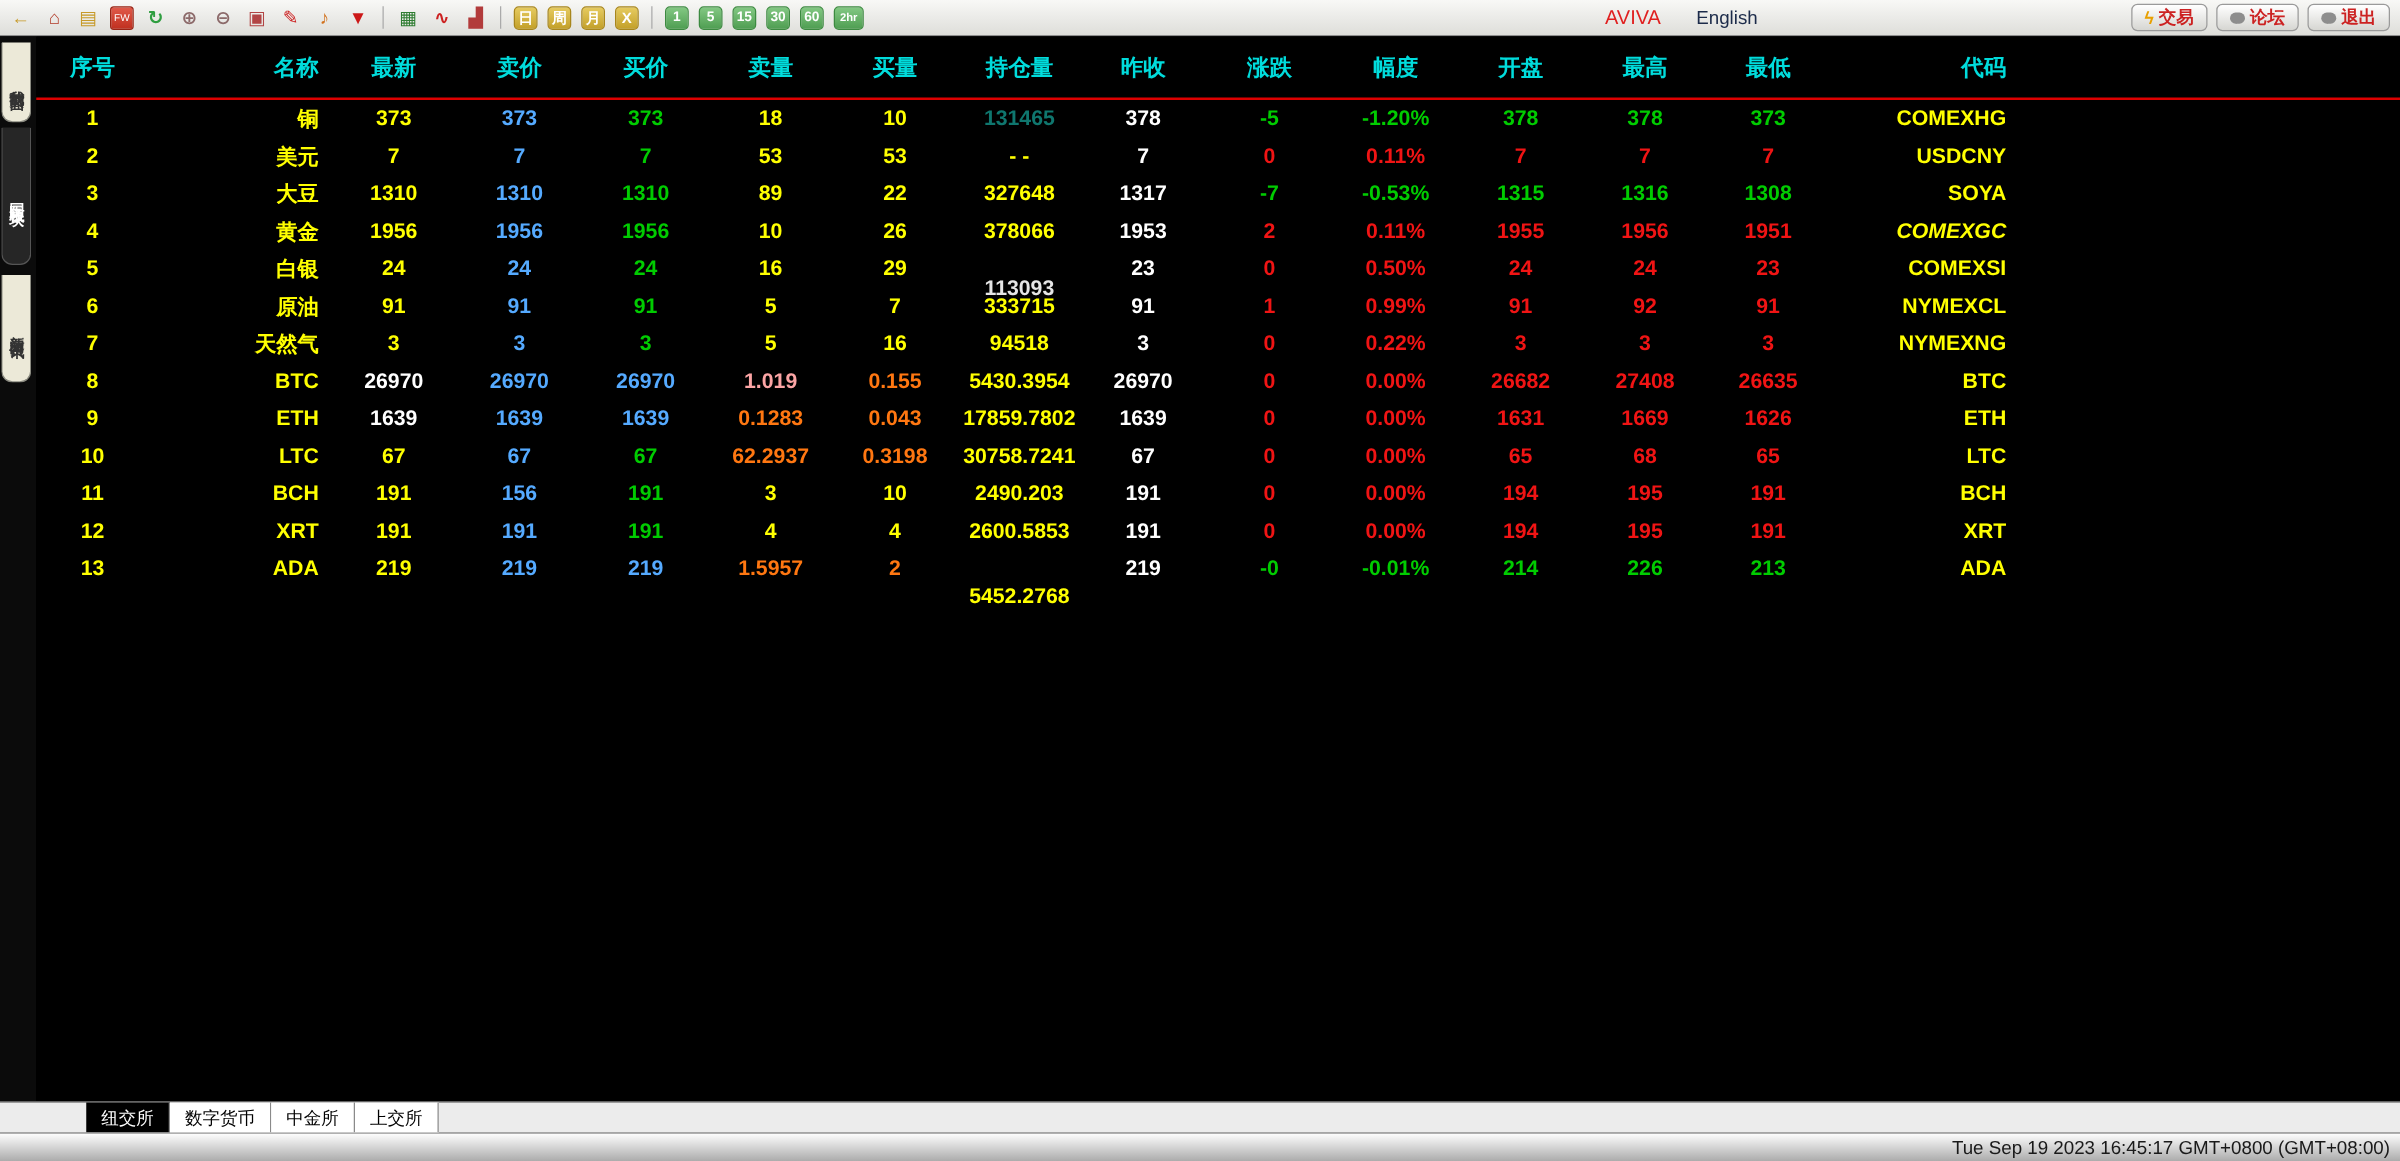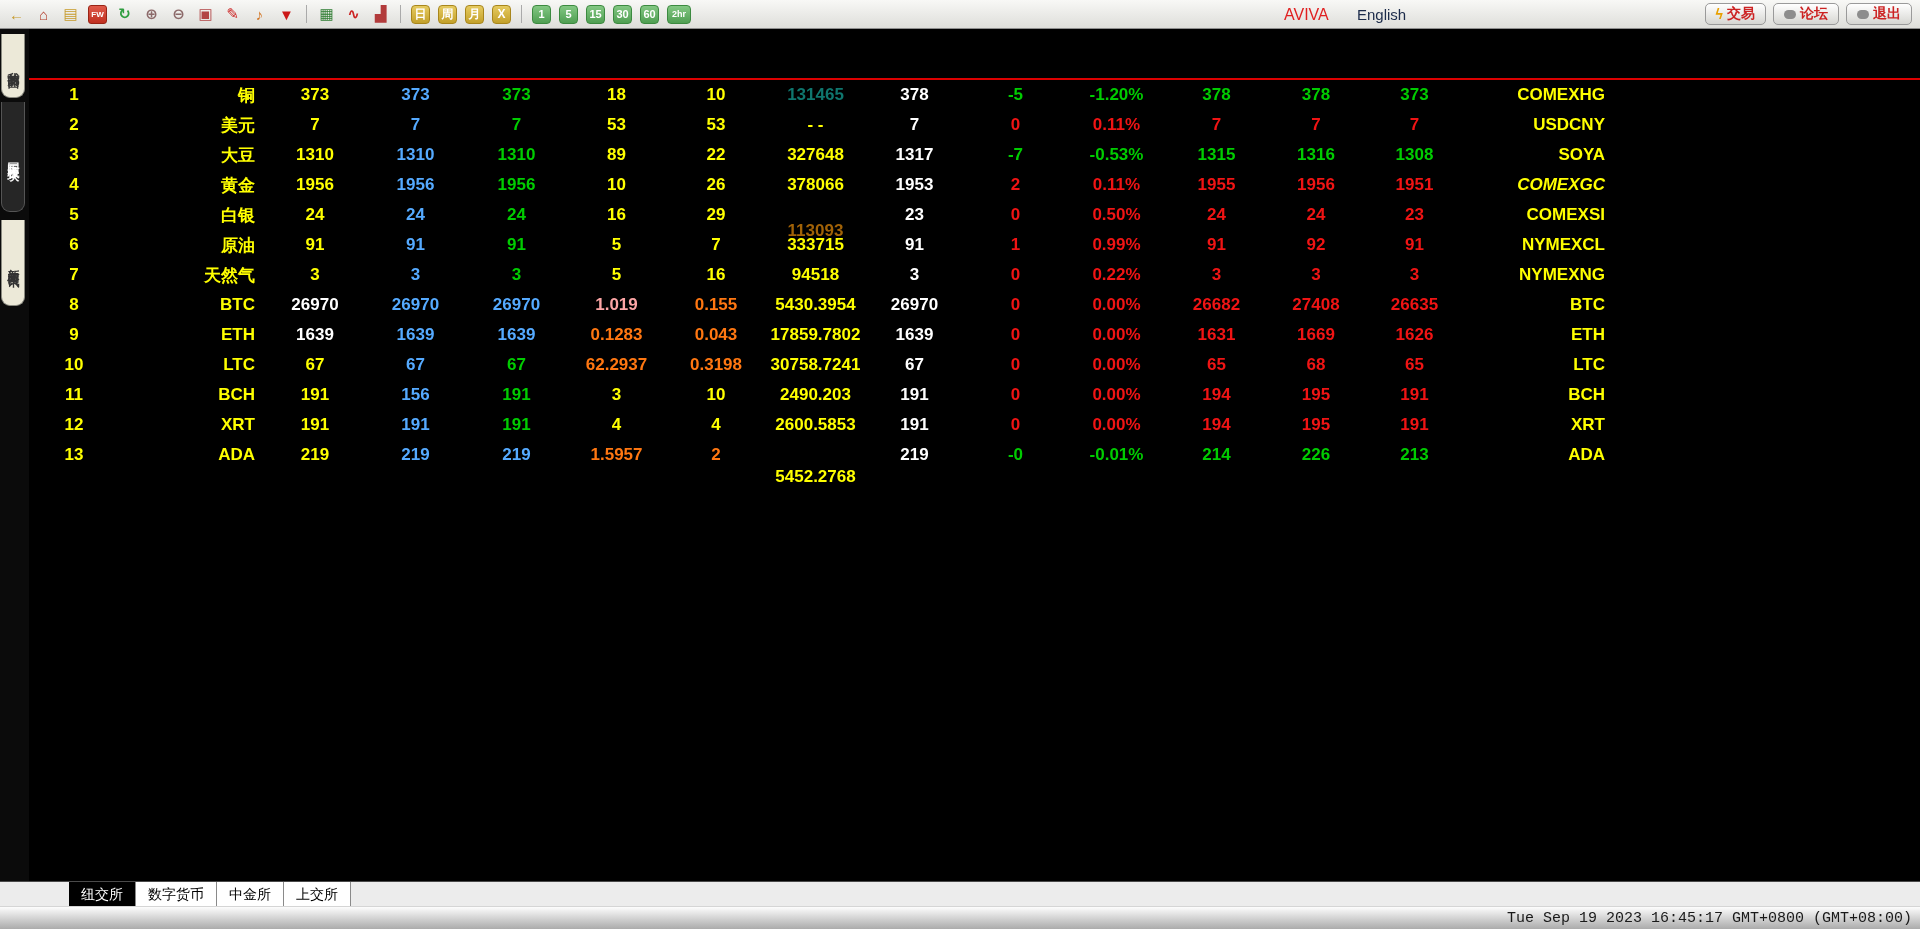--- a/index.html
+++ b/index.html
@@ -13,21 +13,21 @@
   .tb-icons { display:flex; align-items:center; gap:8px; padding-left:7px; }
   .tb-icon { width:19px; height:19px; display:flex; align-items:center; justify-content:center;
              font-size:15px; cursor:default; }
   .tb-sep { width:1px; height:18px; background:#aaa; margin:0 2px; }
   .chip { width:19px; height:19px; border-radius:4px; display:flex; align-items:center;
           justify-content:center; color:#fff; font-weight:bold; font-size:12px; }
   .chip.gold  { background:linear-gradient(#e6cb60,#c3a02a); border:1px solid #a8861c; }
   .chip.green { background:linear-gradient(#83c883,#4f9e52); border:1px solid #3c8a40; font-size:11px; }
   .chip.wide  { width:24px; font-size:9px; }
   .fw-chip { background:linear-gradient(#e05a4a,#c03020); border:1px solid #992415; color:#fff;
-             font-size:8px; font-weight:bold; width:19px; height:19px; border-radius:3px;
+             font-size:8px; font-weight:normal; width:19px; height:19px; border-radius:3px;
              display:flex; align-items:center; justify-content:center; }
   .tb-brand { position:absolute; left:1284px; top:0; height:29px; line-height:29px;
               color:#e02020; font-size:16px; }
   .tb-lang  { position:absolute; left:1357px; top:0; height:29px; line-height:29px;
               color:#1c2b4a; font-size:15px; }
   .tb-actions { position:absolute; right:8px; top:3px; display:flex; gap:7px; }
   .act-btn { height:22px; padding:0 10px; border:1px solid #9a9a9a; border-radius:5px;
              background:linear-gradient(#ffffff,#d6d6d2); display:flex; align-items:center;
              gap:4px; font-size:14px; font-weight:bold; }
   .act-btn .bolt { color:#e8a000; font-weight:bold; font-size:14px; }
@@ -66,21 +66,21 @@
                   background:#ececec; border-top:1px solid #4a4a4a; display:flex; }
   .btabs { display:flex; margin-left:25px;padding-left:44px; }
   .btab { height:24px; line-height:24px; padding:0 12px; background:#ffffff; color:#000;
           font-size:14px; border-right:1px solid #8a8a8a; }
   .btab.active { background:#000; color:#fff; }
 
   
   .statusbar { position:absolute; left:0; top:906px; width:1920px; height:23px;
                background:linear-gradient(#fdfdfd,#ababab); border-top:1px solid #d5d5d5;
                display:flex; align-items:center; justify-content:flex-end;
-               padding-right:8px; font-size:15px; color:#1a1a1a;font-family:Liberation Mono, monospace; }
+               padding-right:8px; font-size:15px; color:#1a1a1a; }
 </style>
 </head>
 <body>
 
 <div class="toolbar">
   <div class="tb-icons" id="tb-icons">
       <span class="tb-icon" style="color: rgb(199, 154, 42); font-weight: bold;">←</span>
       <span class="tb-icon" style="color: rgb(178, 59, 40); font-weight: bold;">⌂</span>
       <span class="tb-icon" style="color: rgb(199, 154, 42);">▤</span>
       <span class="fw-chip">FW</span>
@@ -132,20 +132,37 @@
     </div>
     <div class="vtab vtab-1 active">
       <span>国际板块</span>
     </div>
     <div class="vtab vtab-2">
       <span>新闻资讯</span>
     </div>
   </div>
 
 <div class="main">
+  <div class="thead" id="thead">
+      <div class="cell col-0" style="color: rgb(0, 220, 220);">序号</div>
+      <div class="cell col-1" style="color: rgb(0, 220, 220);">名称</div>
+      <div class="cell col-2" style="color: rgb(0, 220, 220);">最新</div>
+      <div class="cell col-3" style="color: rgb(0, 220, 220);">卖价</div>
+      <div class="cell col-4" style="color: rgb(0, 220, 220);">买价</div>
+      <div class="cell col-5" style="color: rgb(0, 220, 220);">卖量</div>
+      <div class="cell col-6" style="color: rgb(0, 220, 220);">买量</div>
+      <div class="cell col-7" style="color: rgb(0, 220, 220);">持仓量</div>
+      <div class="cell col-8" style="color: rgb(0, 220, 220);">昨收</div>
+      <div class="cell col-9" style="color: rgb(0, 220, 220);">涨跌</div>
+      <div class="cell col-10" style="color: rgb(0, 220, 220);">幅度</div>
+      <div class="cell col-11" style="color: rgb(0, 220, 220);">开盘</div>
+      <div class="cell col-12" style="color: rgb(0, 220, 220);">最高</div>
+      <div class="cell col-13" style="color: rgb(0, 220, 220);">最低</div>
+      <div class="cell col-14" style="color: rgb(0, 220, 220);">代码</div>
+    </div>
   <div class="red-line" id="red-line" style="background: rgb(221, 0, 0);"></div>
   <div class="tbody" id="tbody">
       <div class="trow">
         <div class="cell col-0" style="color: rgb(255, 255, 0);">1</div>
         <div class="cell col-1" style="color: rgb(255, 255, 0);">铜</div>
         <div class="cell col-2" style="color: rgb(255, 255, 0);">373</div>
         <div class="cell col-3" style="color: rgb(85, 170, 255);">373</div>
         <div class="cell col-4" style="color: rgb(0, 204, 0);">373</div>
         <div class="cell col-5" style="color: rgb(255, 255, 0);">18</div>
         <div class="cell col-6" style="color: rgb(255, 255, 0);">10</div>
@@ -210,21 +227,21 @@
         <div class="cell col-14" style="color: rgb(255, 255, 0); font-style: italic;">COMEXGC</div>
       </div>
       <div class="trow">
         <div class="cell col-0" style="color: rgb(255, 255, 0);">5</div>
         <div class="cell col-1" style="color: rgb(255, 255, 0);">白银</div>
         <div class="cell col-2" style="color: rgb(255, 255, 0);">24</div>
         <div class="cell col-3" style="color: rgb(85, 170, 255);">24</div>
         <div class="cell col-4" style="color: rgb(0, 204, 0);">24</div>
         <div class="cell col-5" style="color: rgb(255, 255, 0);">16</div>
         <div class="cell col-6" style="color: rgb(255, 255, 0);">29</div>
-        <div class="cell col-7" style="color: #a16207; margin-top: 31px;">113093</div>
+        <div class="cell col-7" style="color: #e5e5e5; margin-top: 31px;">113093</div>
         <div class="cell col-8" style="color: rgb(255, 255, 255);">23</div>
         <div class="cell col-9" style="color: rgb(240, 20, 20);">0</div>
         <div class="cell col-10" style="color: rgb(240, 20, 20);">0.50%</div>
         <div class="cell col-11" style="color: rgb(240, 20, 20);">24</div>
         <div class="cell col-12" style="color: rgb(240, 20, 20);">24</div>
         <div class="cell col-13" style="color: rgb(240, 20, 20);">23</div>
         <div class="cell col-14" style="color: rgb(255, 255, 0);">COMEXSI</div>
       </div>
       <div class="trow">
         <div class="cell col-0" style="color: rgb(255, 255, 0);">6</div>

